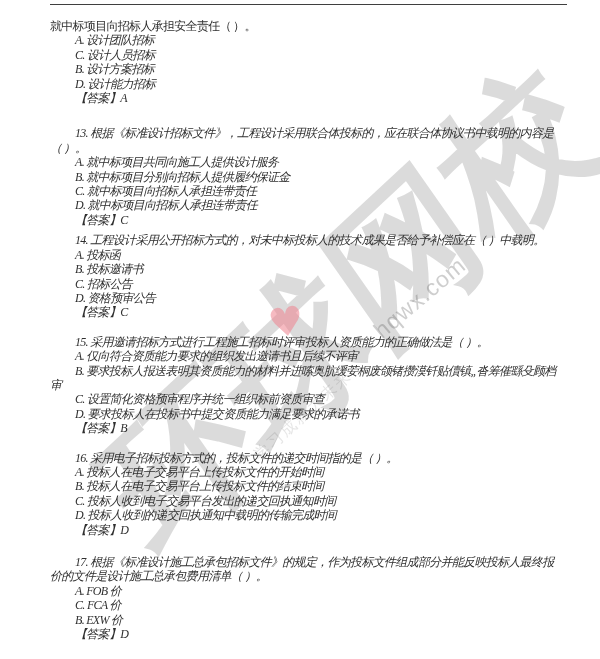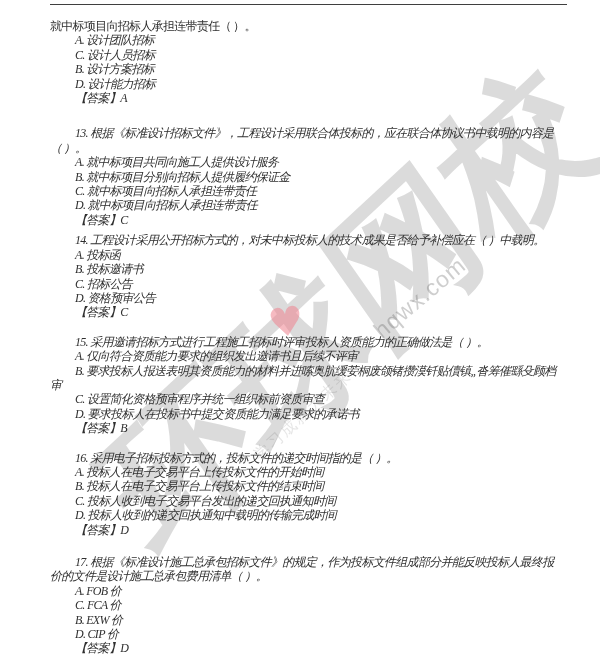--- a/index.html
+++ b/index.html
@@ -71,21 +71,21 @@
   <div class="wm-brand">环球网校</div>
   <div class="wm-heart">♥</div>
   <div class="wm-domain">hqwx.com</div>
   <div class="wm-slogan">学习成就大未来</div>
 </div>
 
 <div class="top-rule"></div>
 
 <div id="content">
     <div class="block">
-      <p class="">就中标项目向招标人承担连带责任（  ）。</p>
+      <p class="">就中标项目向招标人承担安全责任（  ）。</p>
       <p class="indent">A. 设计团队招标</p>
       <p class="indent">C. 设计人员招标</p>
       <p class="indent">B. 设计方案招标</p>
       <p class="indent">D. 设计能力招标</p>
       <p class="indent">【答案】A</p>
     </div>
     <div class="block">
       <p class="indent">13. 根据《标准设计招标文件》，工程设计采用联合体投标的，应在联合体协议书中载明的内容是（  ）。</p>
       <p class="indent">A. 就中标项目共同向施工人提供设计服务</p>
       <p class="indent">B. 就中标项目分别向招标人提供履约保证金</p>
@@ -115,16 +115,15 @@
       <p class="indent">B. 投标人在电子交易平台上传投标文件的结束时间</p>
       <p class="indent">C. 投标人收到电子交易平台发出的递交回执通知时间</p>
       <p class="indent">D. 投标人收到的递交回执通知中载明的传输完成时间</p>
       <p class="indent">【答案】D</p>
     </div>
     <div class="block">
       <p class="indent">17. 根据《标准设计施工总承包招标文件》的规定，作为投标文件组成部分并能反映投标人最终报价的文件是设计施工总承包费用清单（  ）。</p>
       <p class="indent">A. FOB 价</p>
       <p class="indent">C. FCA 价</p>
       <p class="indent">B. EXW 价</p>
-      <p class="indent">D. CIP 价</p>
       <p class="indent">【答案】D</p>
     </div>
   </div>
 
 </body></html>

